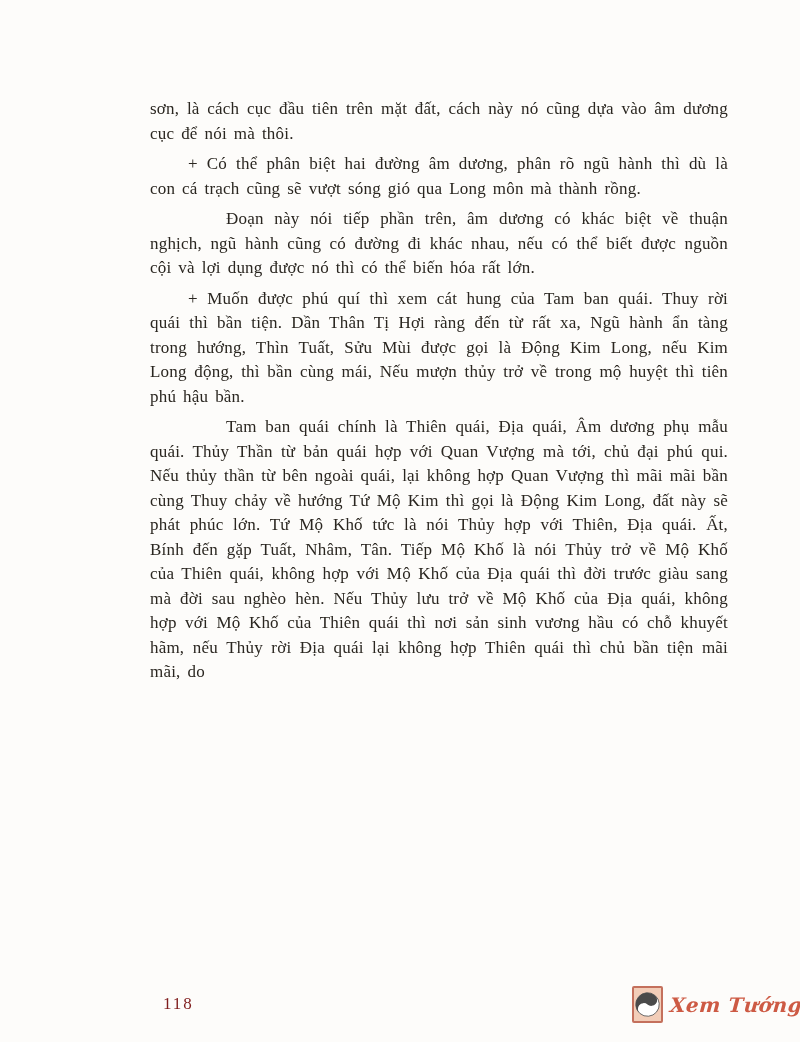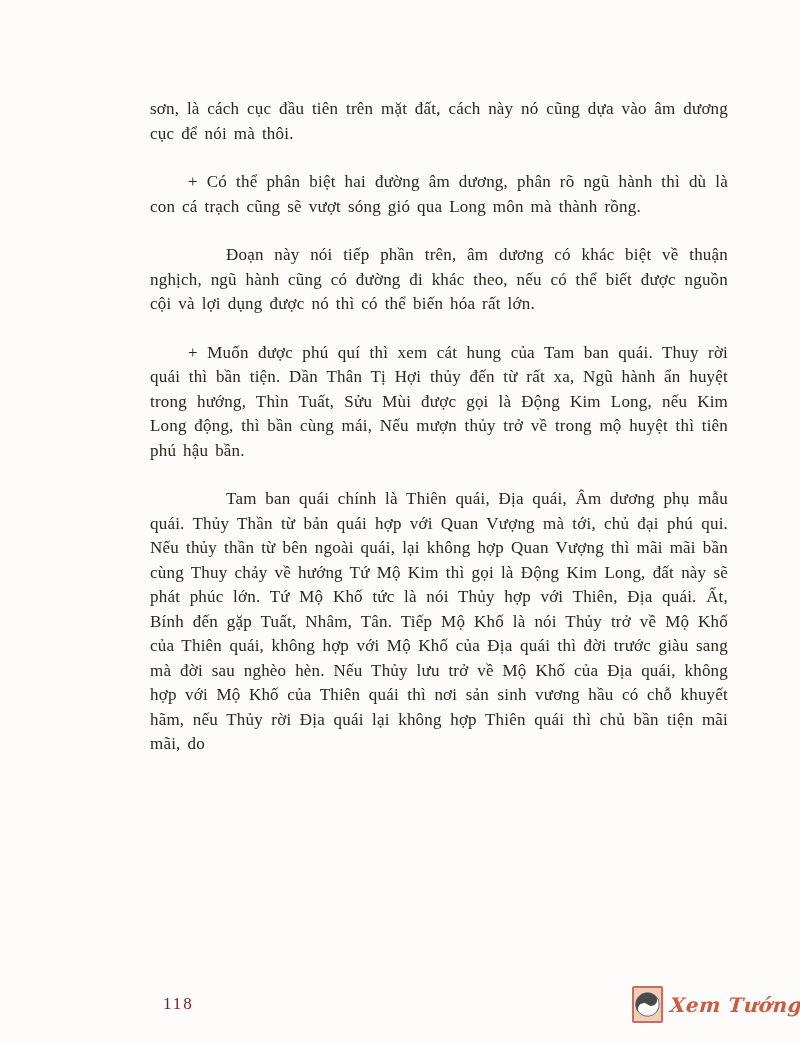--- a/index.html
+++ b/index.html
@@ -20,21 +20,21 @@
     top: 97px;
     width: 578px;
     color: #2a2620;
     font-size: 17px;
     line-height: 24.5px;
     text-align: justify;
     word-spacing: 2.5px;
     letter-spacing: 0.2px;
   }
 
-  .para { margin-top: 24px; }
+  .para { margin-top: 6px; }
   .para.first { margin-top: 0; }
   .indent-none   { text-indent: 0; }
   .indent-small  { text-indent: 38px; }
   .indent-large  { text-indent: 76px; }
 
   .page-number {
     position: absolute;
     left: 163px;
     top 994px;
     top: 994px;
@@ -76,22 +76,22 @@
   }
 </style>
 </head>
 <body>
 
 <div class="sheet">
 
   <main class="text-block">
     <p class="para first indent-none">sơn, là cách cục đầu tiên trên mặt đất, cách này nó cũng dựa vào âm dương cục để nói mà thôi.</p>
     <p class="para indent-small">+ Có thể phân biệt hai đường âm dương, phân rõ ngũ hành thì dù là con cá trạch cũng sẽ vượt sóng gió qua Long môn mà thành rồng.</p>
-    <p class="para indent-large">Đoạn này nói tiếp phần trên, âm dương có khác biệt về thuận nghịch, ngũ hành cũng có đường đi khác theo, nếu có thể biết được nguồn cội và lợi dụng được nó thì có thể biến hóa rất lớn.</p>
-    <p class="para indent-small">+ Muốn được phú quí thì xem cát hung của Tam ban quái. Thuy rời quái thì bần tiện. Dần Thân Tị Hợi thủy đến từ rất xa, Ngũ hành ẩn huyệt trong hướng, Thìn Tuất, Sửu Mùi được gọi là Động Kim Long, nếu Kim Long động, thì bần cùng mái, Nếu mượn thủy trở về trong mộ huyệt thì tiên phú hậu bần.</p>
+    <p class="para indent-large">Đoạn này nói tiếp phần trên, âm dương có khác biệt về thuận nghịch, ngũ hành cũng có đường đi khác nhau, nếu có thể biết được nguồn cội và lợi dụng được nó thì có thể biến hóa rất lớn.</p>
+    <p class="para indent-small">+ Muốn được phú quí thì xem cát hung của Tam ban quái. Thuy rời quái thì bần tiện. Dần Thân Tị Hợi ràng đến từ rất xa, Ngũ hành ẩn tàng trong hướng, Thìn Tuất, Sửu Mùi được gọi là Động Kim Long, nếu Kim Long động, thì bần cùng mái, Nếu mượn thủy trở về trong mộ huyệt thì tiên phú hậu bần.</p>
     <p class="para indent-large">Tam ban quái chính là Thiên quái, Địa quái, Âm dương phụ mẫu quái. Thủy Thần từ bản quái hợp với Quan Vượng mà tới, chủ đại phú qui. Nếu thủy thần từ bên ngoài quái, lại không hợp Quan Vượng thì mãi mãi bần cùng Thuy chảy về hướng Tứ Mộ Kim thì gọi là Động Kim Long, đất này sẽ phát phúc lớn. Tứ Mộ Khố tức là nói Thủy hợp với Thiên, Địa quái. Ất, Bính đến gặp Tuất, Nhâm, Tân. Tiếp Mộ Khố là nói Thủy trở về Mộ Khố của Thiên quái, không hợp với Mộ Khố của Địa quái thì đời trước giàu sang mà đời sau nghèo hèn. Nếu Thủy lưu trở về Mộ Khố của Địa quái, không hợp với Mộ Khố của Thiên quái thì nơi sản sinh vương hầu có chỗ khuyết hãm, nếu Thủy rời Địa quái lại không hợp Thiên quái thì chủ bần tiện mãi mãi, do</p>
   </main>
 
   <span class="page-number">118</span>
 
   <div class="watermark">
     <span class="wm-logo-box">
       <svg viewBox="0 0 100 100" aria-hidden="true">
         <circle cx="50" cy="50" r="47" fill="#ffffff" stroke="#4a4a4a" stroke-width="3"></circle>
         <path d="M50,3 a47,47 0 0 0 0,94 a23.5,23.5 0 0 1 0,-47 a23.5,23.5 0 0 0 0,-47 Z" fill="#4a4a4a"></path>

